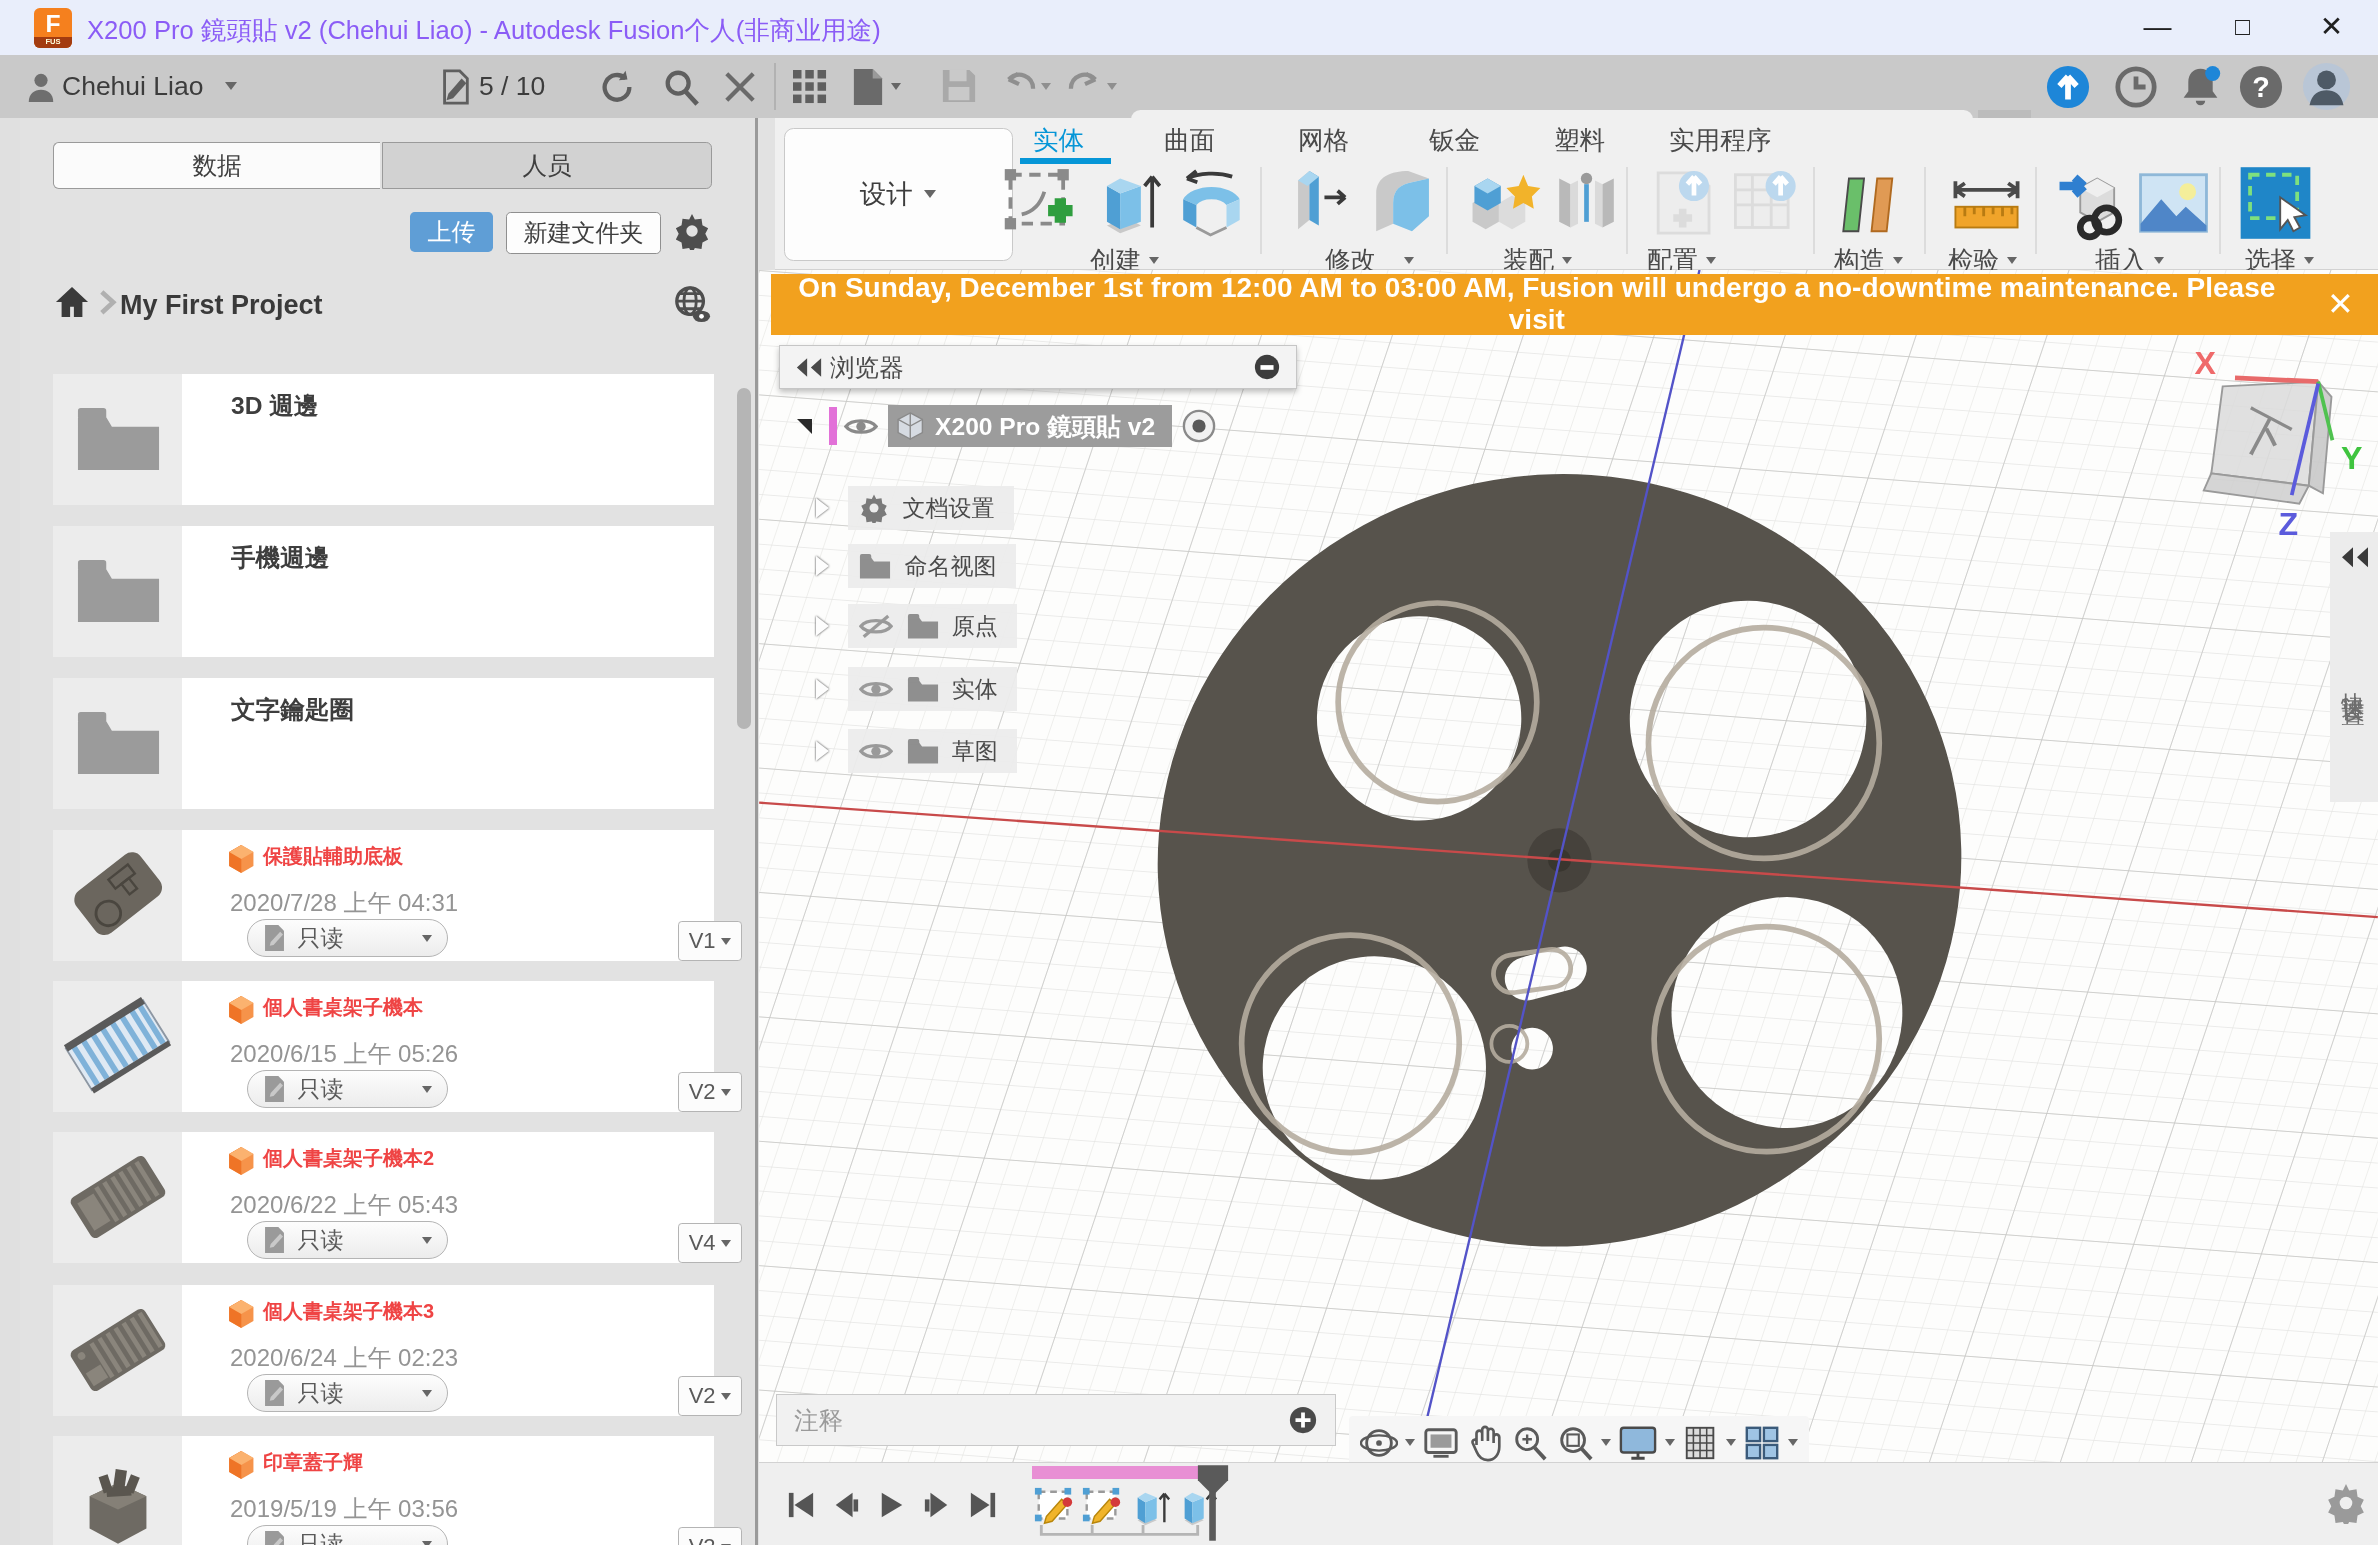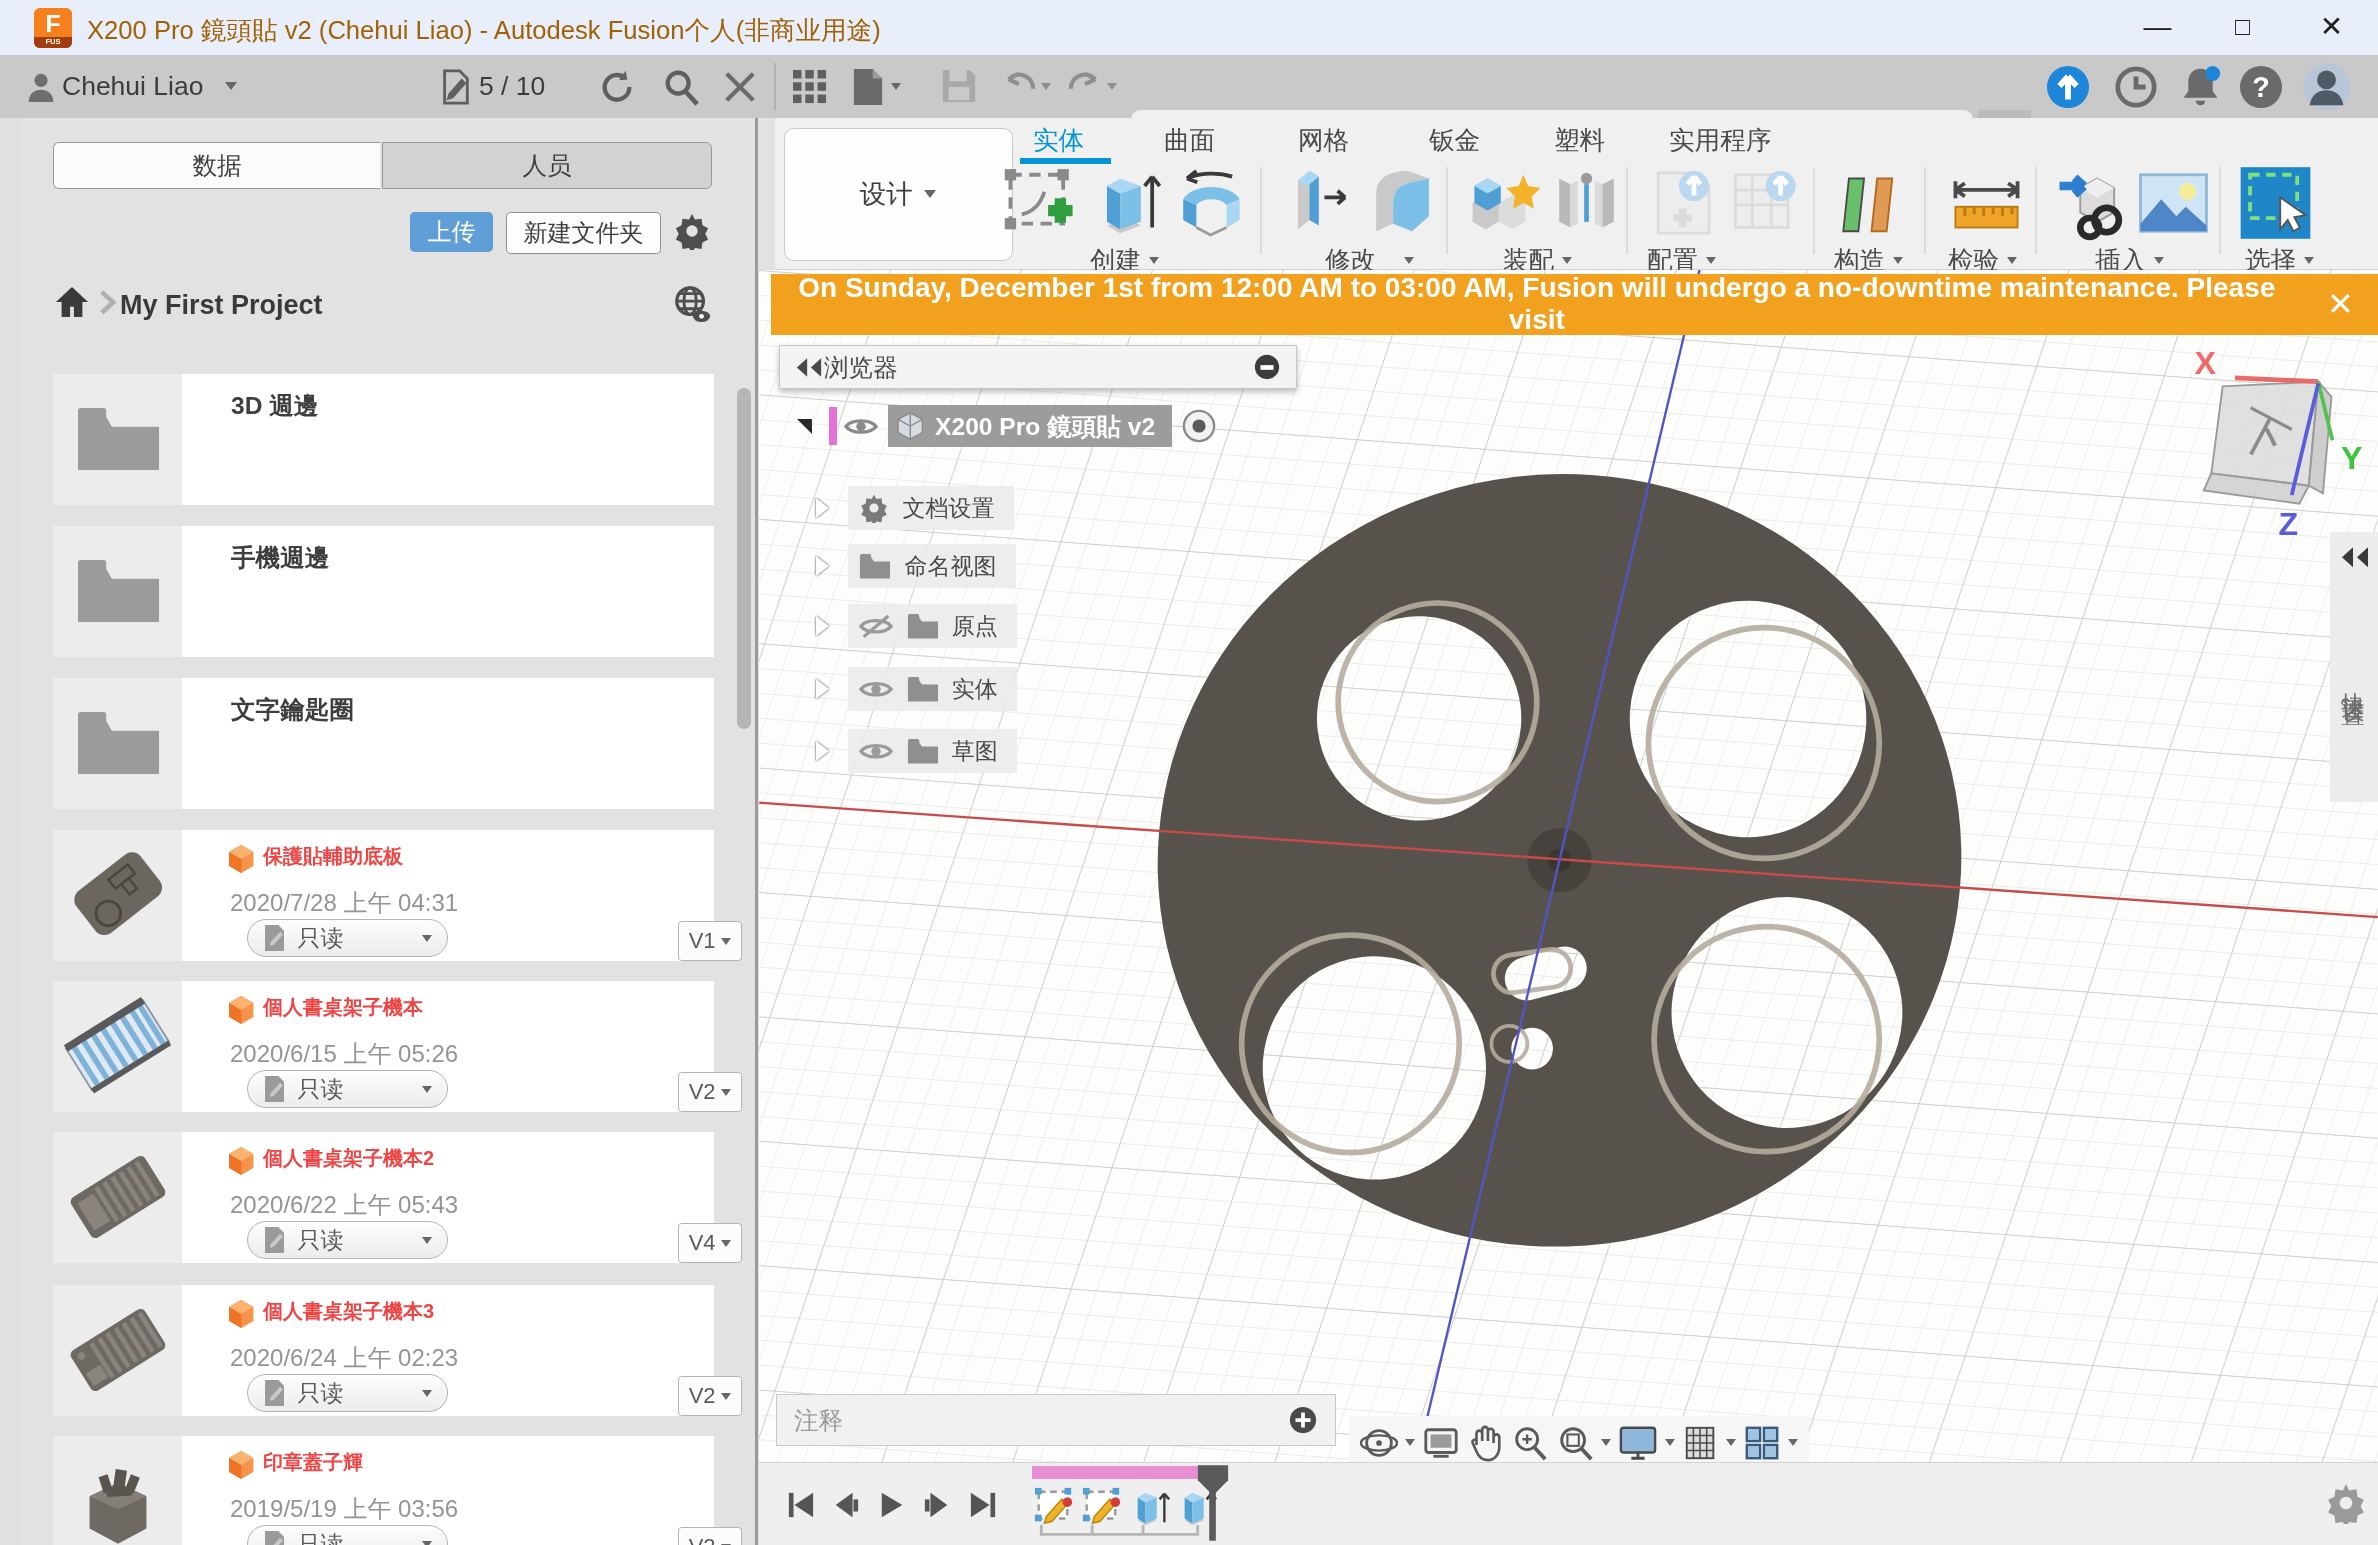--- a/index.html
+++ b/index.html
@@ -2,21 +2,21 @@
 <html style="font-size:15px"><head>
 <meta charset="utf-8">
 <style>
   html,body{margin:0;padding:0;background:#555;}
   #app{position:relative;width:2378px;height:1545px;overflow:hidden;
        font-family:"Liberation Sans","DejaVu Sans",sans-serif;background:#e0e0e0;
        -webkit-font-smoothing:antialiased;}
   .abs{position:absolute;}
   
   .titlebar{left:0;top:0;width:2378px;height:55px;background:#e9eefb;border-bottom:0.9px solid #cfd6e4;}
-  .titlebar .apptitle{left:87px;top:13.2px;font-size:25.6px;color:#a16207;white-space:nowrap;}
+  .titlebar .apptitle{left:87px;top:13.2px;font-size:25.6px;color:#8b5cf6;white-space:nowrap;}
   .fusicon{left:34px;top:7.6px;width:38px;height:40px;background:#f5801e;border-radius:5.7px;
            color:#fff;font-weight:bold;font-size:24.6px;text-align:center;line-height:32px;}
   .fusicon .band{position:absolute;left:0;bottom:0;width:100%;height:10.4px;background:#a33c10;border-radius:0 0 5.7px 5.7px;
            font-size:7.6px;line-height:10.4px;color:#ffd;}
   .winbtn{top:11.4px;width:49px;height:34px;color:#202020;font-size:28px;text-align:center;line-height:32px;cursor:default;}
   
   .toolbar{left:0;top:55px;width:2378px;height:63px;background:#c9c9c9;}
   .tbtxt{font-size:26.5px;color:#3c3c3c;top:16px;white-space:nowrap;}
   .cr{display:inline-block;width:0;height:0;border-left:6.6px solid transparent;border-right:6.6px solid transparent;border-top:8.5px solid #666;vertical-align:middle;}
   .cr.small{border-left-width:5.7px;border-right-width:5.7px;border-top-width:7.6px;}
@@ -54,21 +54,21 @@
   .pill .ptxt{font-size:23px;color:#5a5a5a;flex:1;}
   .vbox{position:absolute;left:625px;top:91px;width:62px;height:38px;border:1.9px solid #b4b4b4;border-radius:3.8px;background:#fcfcfc;
         display:flex;align-items:center;justify-content:center;gap:5.7px;font-size:22px;color:#5a5a5a;}
   .scrollthumb{left:717px;top:270px;width:14px;height:341px;background:#b5b5b5;border-radius:7.6px;}
   
   .viewport{left:759px;top:270px;width:1619px;height:1192px;overflow:hidden;background:#fdfdfc;}
   .banner{left:12.3px;top:3.8px;width:1607px;height:61px;background:#f2a11e;display:flex;align-items:center;}
   .banner .btxt{flex:1;text-align:center;color:#fff;font-weight:bold;font-size:28px;}
   .banner .bx{width:76px;color:#fff;font-size:32px;font-weight:bold;text-align:center;}
   .bheader{left:20px;top:75px;width:518px;height:44px;background:#f3f3f3;border:0.9px solid #c6c6c6;
-           box-shadow:0 2.8px 5.7px rgba(0,0,0,.25);display:flex;align-items:center;gap:1px;padding:0 15px;box-sizing:border-box;}
+           box-shadow:0 2.8px 5.7px rgba(0,0,0,.25);display:flex;align-items:center;gap:7px;padding:0 15px;box-sizing:border-box;}
   .bheader .btitle{flex:1;font-size:24.6px;color:#4a4a4a;}
   .trow{height:44px;display:flex;align-items:center;}
   .strip{background:rgba(236,236,236,.92);height:44px;display:flex;align-items:center;gap:13.2px;padding:0 19px 0 11.4px;}
   .strip .tlabel{font-size:23px;color:#4a4a4a;white-space:nowrap;}
   .rootstrip{background:#9c9c9c;height:42px;display:flex;align-items:center;gap:11.4px;padding:0 17px 0 9.5px;}
   .rootstrip .tlabel{font-size:24.6px;color:#fff;font-weight:bold;white-space:nowrap;}
   .exp{width:0;height:0;border-top:10.4px solid transparent;border-bottom:10.4px solid transparent;border-left:13.2px solid #fdfdfd;
        filter:drop-shadow(0 0 0.9px #333);}
   .qstrip{left:1571px;top:262px;width:48px;height:270px;background:#ececec;}
   .qstrip .qtext{position:absolute;left:50%;top:142px;transform:translateX(-50%);writing-mode:vertical-rl;

